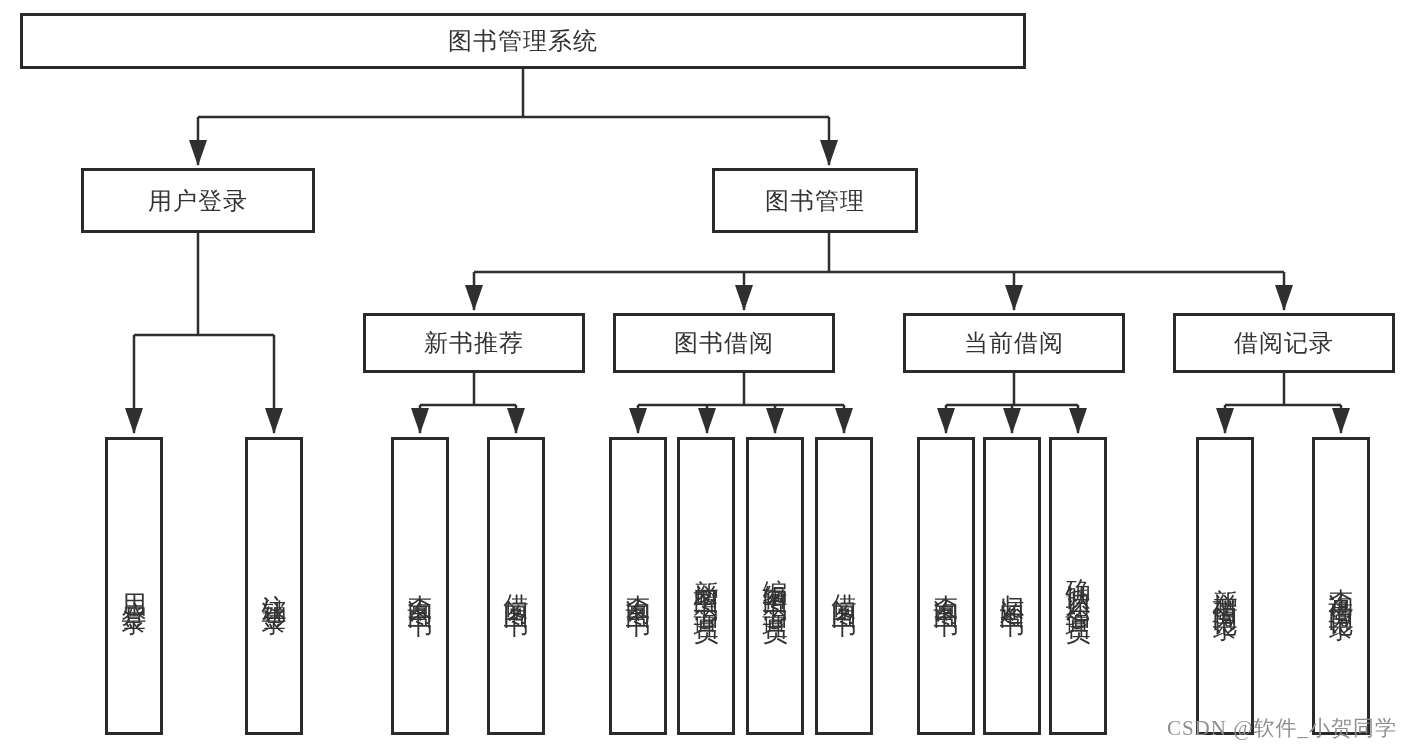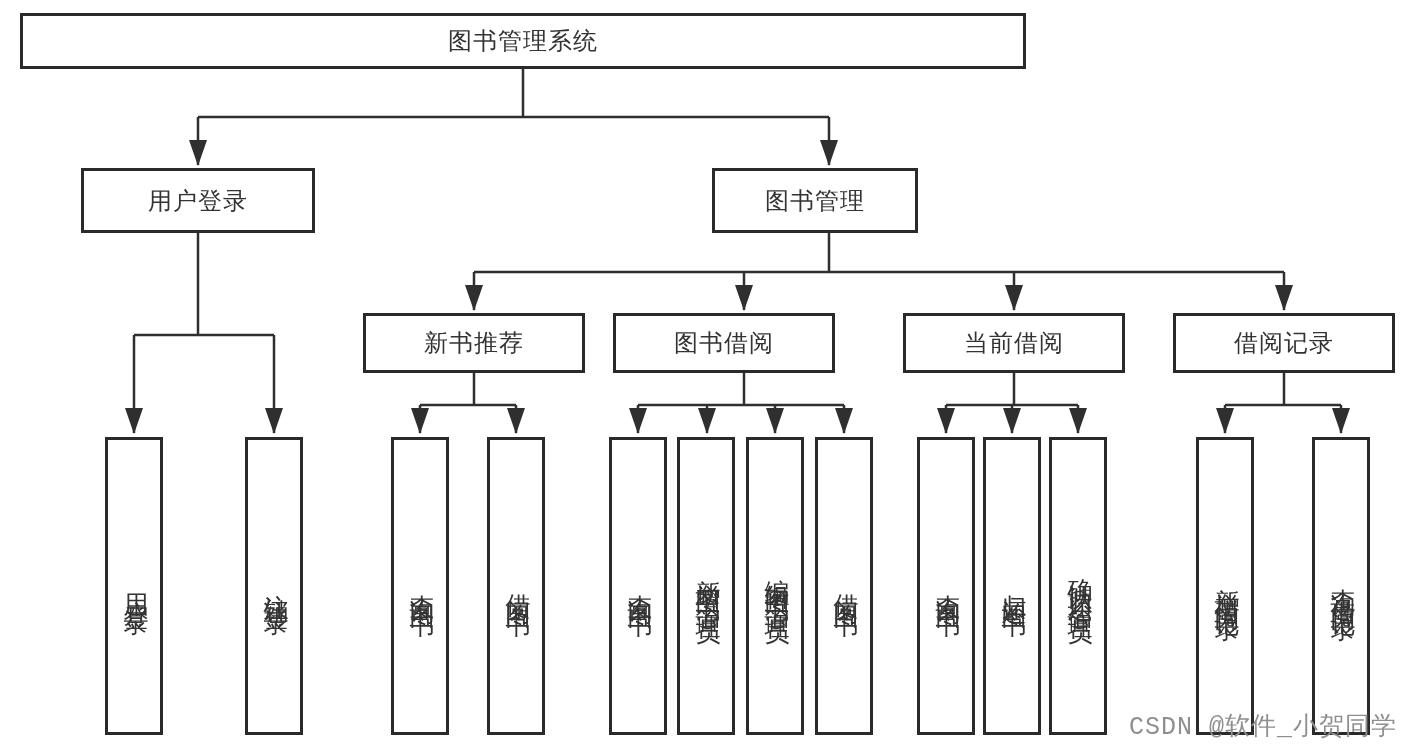--- a/index.html
+++ b/index.html
@@ -1,21 +1,21 @@
 <!DOCTYPE html>
 <html><head>
 <meta charset="utf-8">
 <style>
   html,body { margin:0; padding:0; background:#ffffff; }
   #stage {
     position: relative;
     width: 1405px;
     height: 747px;
     background: #ffffff;
-    font-family: Liberation Mono, monospace;
+    font-family: Liberation Serif, serif;
     overflow: hidden;
   }
   #connectors {
     position: absolute;
     left: 0; top: 0;
     width: 1405px; height: 747px;
     z-index: 1;
   }
   .box {
     position: absolute;
@@ -39,21 +39,21 @@
     text-orientation: mixed;
     font-size: 25px;
     letter-spacing: 6px;
     color: #333333;
     line-height: 1;
   }
   .watermark {
     position: absolute;
     right: 8px;
     bottom: 5px;
-    font-size: 25px;
+    font-size: 21px;
     color: #8f8f8f;
     z-index: 3;
     letter-spacing: 1px;
     white-space: nowrap;
   }
   
   #root-box   { left: 20px;  top: 13px;  width: 1006px; height: 56px; }
   #l2-0       { left: 81px;  top: 168px; width: 234px;  height: 65px; }
   #l2-1       { left: 712px; top: 168px; width: 206px;  height: 65px; }
   .l3         { top: 313px;  width: 222px; height: 60px; }

